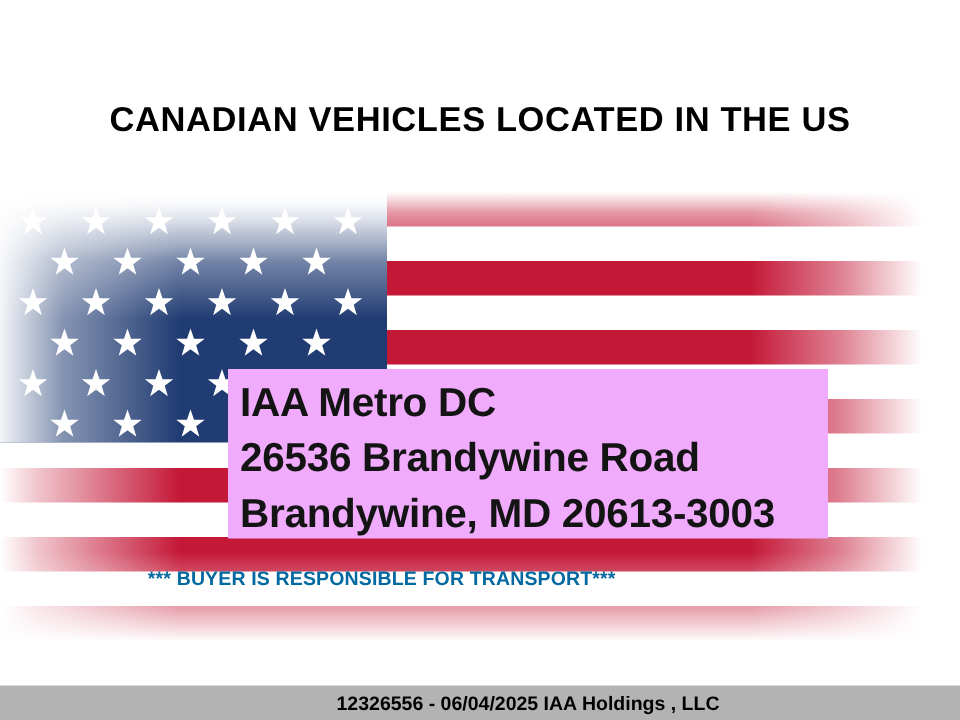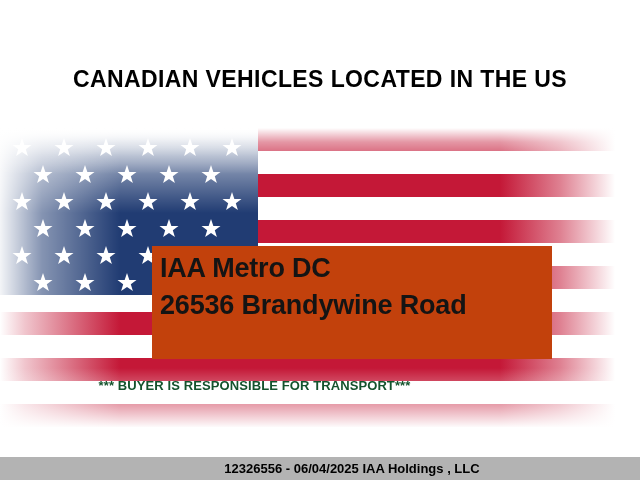--- a/index.html
+++ b/index.html
@@ -107,21 +107,21 @@
         rgba(255,255,255,1) 300px);
   }
 
   
   #address-panel {
     position: absolute;
     left: 152px;
     top: 246px;
     width: 400px;
     height: 113px;
-    background: #c2410c;
+    background: #f0abfc;
   }
   .addr-line {
     position: absolute;
     left: 8px;
     font-family: "Liberation Sans", sans-serif;
     font-size: 27px;
     font-weight: bold;
     color: #141414;
     white-space: nowrap;
     letter-spacing: -0.2px;
@@ -133,21 +133,21 @@
   
   #notice {
     position: absolute;
     left: 0;
     top: 378px;
     width: 509px;
     text-align: center;
     font-family: "Liberation Sans", sans-serif;
     font-size: 13px;
     font-weight: bold;
-    color: #14532d;
+    color: #0369a1;
     letter-spacing: 0.1px;
     white-space: nowrap;
   }
 
   
   #footer-bar {
     position: absolute;
     left: 0;
     top: 457px;
     width: 640px;
@@ -237,20 +237,21 @@
         </g>
       </svg>
     </div>
 
     <div class="flag-fade"></div>
   </div>
 
   <div id="address-panel">
     <div class="addr-line" id="addr-line-1">IAA Metro DC</div>
     <div class="addr-line" id="addr-line-2">26536 Brandywine Road</div>
+    <div class="addr-line" id="addr-line-3">Brandywine, MD 20613-3003</div>
   </div>
 
   <div id="notice">*** BUYER IS RESPONSIBLE FOR TRANSPORT***</div>
 
   <div id="footer-bar">
     <div id="footer-text">12326556 - 06/04/2025 IAA Holdings , LLC</div>
   </div>
 
 </div>
 

